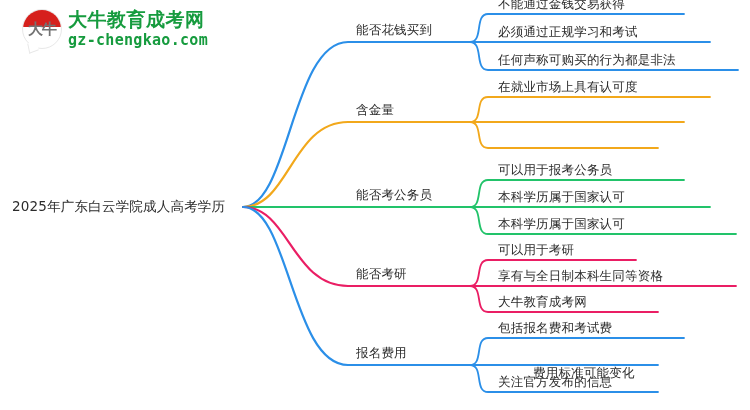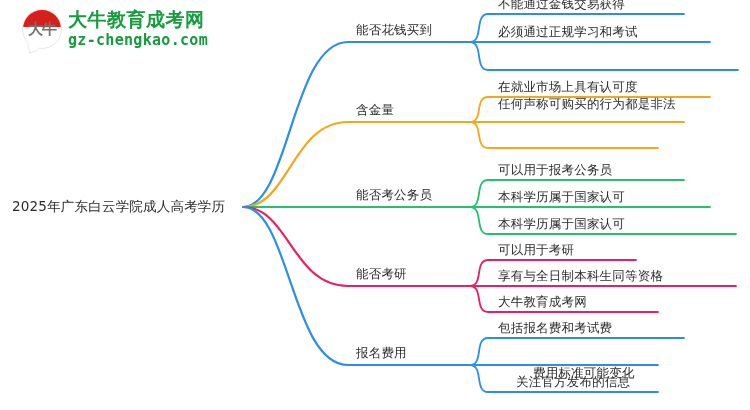--- a/index.html
+++ b/index.html
@@ -167,28 +167,28 @@
     <path d="M 470 365 C 484 365, 474 338, 488 338 L 684 338" fill="none" stroke="#2b8fe8" stroke-width="1.8" stroke-linecap="round"></path>
     <path d="M 470 365 L 658 365" fill="none" stroke="#2b8fe8" stroke-width="1.8" stroke-linecap="round"></path>
     <path d="M 470 365 C 484 365, 474 392, 488 392 L 658 392" fill="none" stroke="#2b8fe8" stroke-width="1.8" stroke-linecap="round"></path>
   </svg>
 
 <div id="labels">
   <div class="node-text root-text" id="root-label" style="left: 12px; top: 207px;">2025年广东白云学院成人高考学历</div>
 <div class="node-text branch-text" style="left: 356px; top: 30px;">能否花钱买到</div>
     <div class="node-text leaf-text" style="left: 498px; top: 4px;">不能通过金钱交易获得</div>
     <div class="node-text leaf-text" style="left: 498px; top: 32px;">必须通过正规学习和考试</div>
-    <div class="node-text leaf-text" style="left: 498px; top: 60px; margin-top: 44px;">任何声称可购买的行为都是非法</div>
+    <div class="node-text leaf-text" style="left: 498px; top: 60px;">任何声称可购买的行为都是非法</div>
     <div class="node-text branch-text" style="left: 356px; top: 110px;">含金量</div>
     <div class="node-text leaf-text" style="left: 498px; top: 87px;">在就业市场上具有认可度</div>
     <div class="node-text branch-text" style="left: 356px; top: 195px;">能否考公务员</div>
     <div class="node-text leaf-text" style="left: 498px; top: 170px;">可以用于报考公务员</div>
     <div class="node-text leaf-text" style="left: 498px; top: 197px;">本科学历属于国家认可</div>
     <div class="node-text leaf-text" style="left: 498px; top: 224px;">本科学历属于国家认可</div>
     <div class="node-text branch-text" style="left: 356px; top: 274px;">能否考研</div>
     <div class="node-text leaf-text" style="left: 498px; top: 250px;">可以用于考研</div>
     <div class="node-text leaf-text" style="left: 498px; top: 276px;">享有与全日制本科生同等资格</div>
     <div class="node-text leaf-text" style="left: 498px; top: 302px;">大牛教育成考网</div>
     <div class="node-text branch-text" style="left: 356px; top: 353px;">报名费用</div>
     <div class="node-text leaf-text" style="left: 498px; top: 328px;">包括报名费和考试费</div>
     <div class="node-text leaf-text" style="left: 498px; top: 373px; margin-left: 35px;">费用标准可能变化</div>
-    <div class="node-text leaf-text" style="left: 516px; top: 382px; font-family: Liberation Mono, monospace;">关注官方发布的信息</div>
+    <div class="node-text leaf-text" style="left: 498px; top: 382px; font-family: Liberation Mono, monospace;">关注官方发布的信息</div>
   </div>
 
 </body></html>

